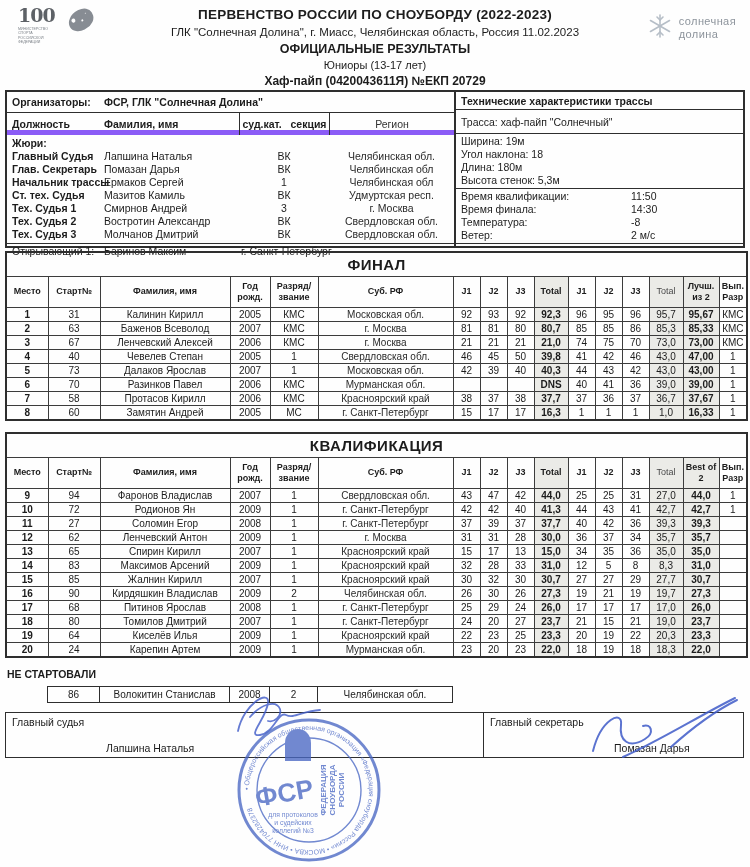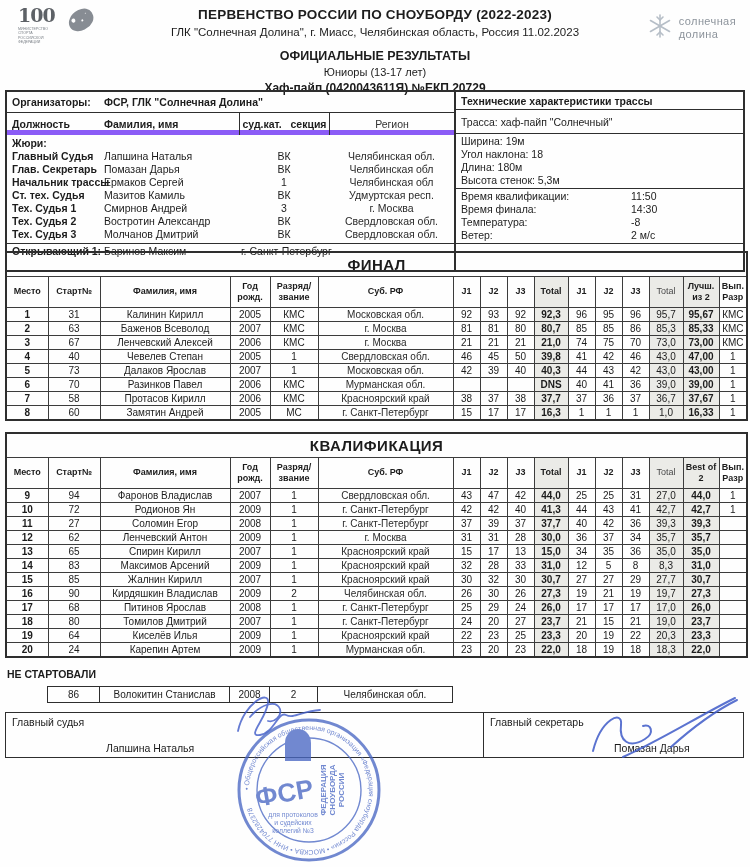--- a/index.html
+++ b/index.html
@@ -6,52 +6,52 @@
   html,body { background:#e9e9e9; }
   .page {
     position:relative; width:750px; height:867px; margin:0 auto;
     background:#fefefe; color:#1c1c1c;
     font-family:"Liberation Sans", sans-serif; overflow:hidden;
   }
   
   .hdr { position:absolute; top:0; left:0; right:0; text-align:center; padding-top:7px; }
   .hdr .t1 { font-size:13.5px; font-weight:bold; letter-spacing:.2px; }
   .hdr .t2 { font-size:11.5px; margin-top:4px; }
-  .hdr .t3 { font-size:12.5px; font-weight:bold; margin-top:11px; }
+  .hdr .t3 { font-size:12.5px; font-weight:bold; margin-top:4px; }
   .hdr .t4 { font-size:11px; margin-top:3px; }
   .hdr .t5 { font-size:12px; font-weight:bold; margin-top:3px; }
   .logo-ministry { position:absolute; left:18px; top:6px; width:42px; text-align:left; color:#5d6166; }
   .logo-ministry .num { font-size:19px; font-weight:bold; letter-spacing:-1px; line-height:1; font-family:"DejaVu Serif", serif; }
   .logo-ministry .cap { font-size:3.6px; line-height:1.25; margin-top:2px; color:#7b8087; }
   .logo-fsr-emblem { position:absolute; left:62px; top:6px; width:36px; height:34px; }
   .blob { position:absolute; left:6px; top:4px; width:26px; height:20px; background:#878c93;
           border-radius:60% 45% 55% 50%; transform:rotate(-28deg); }
   .blob::after { content:""; position:absolute; left:4px; top:5px; width:4px; height:4px; background:#fefefe; border-radius:50%;
                  box-shadow:8px 4px 0 -1px #fefefe, 14px -1px 0 -1.5px #fefefe; }
   .logo-sun { position:absolute; right:14px; top:13px; display:flex; align-items:flex-start; color:#8d949c; }
   .logo-sun .txt { font-size:11px; line-height:1.15; letter-spacing:.4px; margin-left:6px; margin-top:2px; }
   
-  .info { position:absolute; top:90px; left:5px; width:740px; height:182px; display:flex; }
+  .info { position:absolute; top:90px; left:5px; width:740px; height:158px; display:flex; }
   .officials { width:450px; border:2px solid #2e2e2e; border-right:1px solid #2e2e2e; font-size:10.5px; }
   .o-grid { display:grid; grid-template-columns:92px 140px 90px 1fr; align-items:center; }
   .org-row { height:21px; border-bottom:1px solid #2e2e2e; padding:0 0 0 5px; }
   .org-row span { font-weight:bold; }
   .o-head { height:22px; border-bottom:5px solid #8b5cf6; font-weight:bold; }
   .o-head > div { height:22px; display:flex; align-items:center; padding-left:5px; }
   .o-head > div:nth-child(3) { border-left:1px solid #2e2e2e; justify-content:center; padding-left:0; }
   .o-head > div:nth-child(4) { border-left:1px solid #2e2e2e; justify-content:center; padding-left:0; font-weight:normal; color:#333; }
   .o-body { padding-top:2px; }
   .jury { font-weight:bold; padding-left:5px; height:13px; line-height:13px; }
   .o-row { height:13px; line-height:13px; }
   .o-row > span:nth-child(1) { font-weight:bold; padding-left:5px; white-space:nowrap; }
   .o-row > span:nth-child(2) { padding-left:5px; }
   .o-row > span:nth-child(3) { text-align:center; }
   .o-row > span:nth-child(4) { text-align:center; color:#2a2a2a; }
   .opener { height:15px; line-height:14px; border-top:1px solid #2e2e2e; margin-top:2px; }
-  .opener span:nth-child(1) { font-weight:bold; padding-left:5px; white-space:nowrap; }
+  .opener span:nth-child(1) { font-weight:normal; padding-left:5px; white-space:nowrap; }
   .opener span:nth-child(2) { padding-left:5px; }
   .opener span:nth-child(3) { grid-column:3 / span 2; padding-left:2px; }
   .course { width:290px; border:2px solid #2e2e2e; border-left:1px solid #2e2e2e; font-size:10.5px; }
   .course .c-title { font-weight:bold; padding:3px 5px 2px; border-bottom:1px solid #2e2e2e; }
   .course .c-line { padding:6px 5px 5px; border-bottom:1px solid #2e2e2e; }
   .course .c-specs { border-bottom:1px solid #2e2e2e; padding:1px 0; }
   .course .c-specs div { height:13px; line-height:13px; padding-left:5px; }
   .course .c-times { padding:1px 0; border-bottom:1px solid #2e2e2e; }
   .course .t-row { display:grid; grid-template-columns:175px 1fr; height:13px; line-height:13px; }
   .course .t-row span:first-child { padding-left:5px; }

